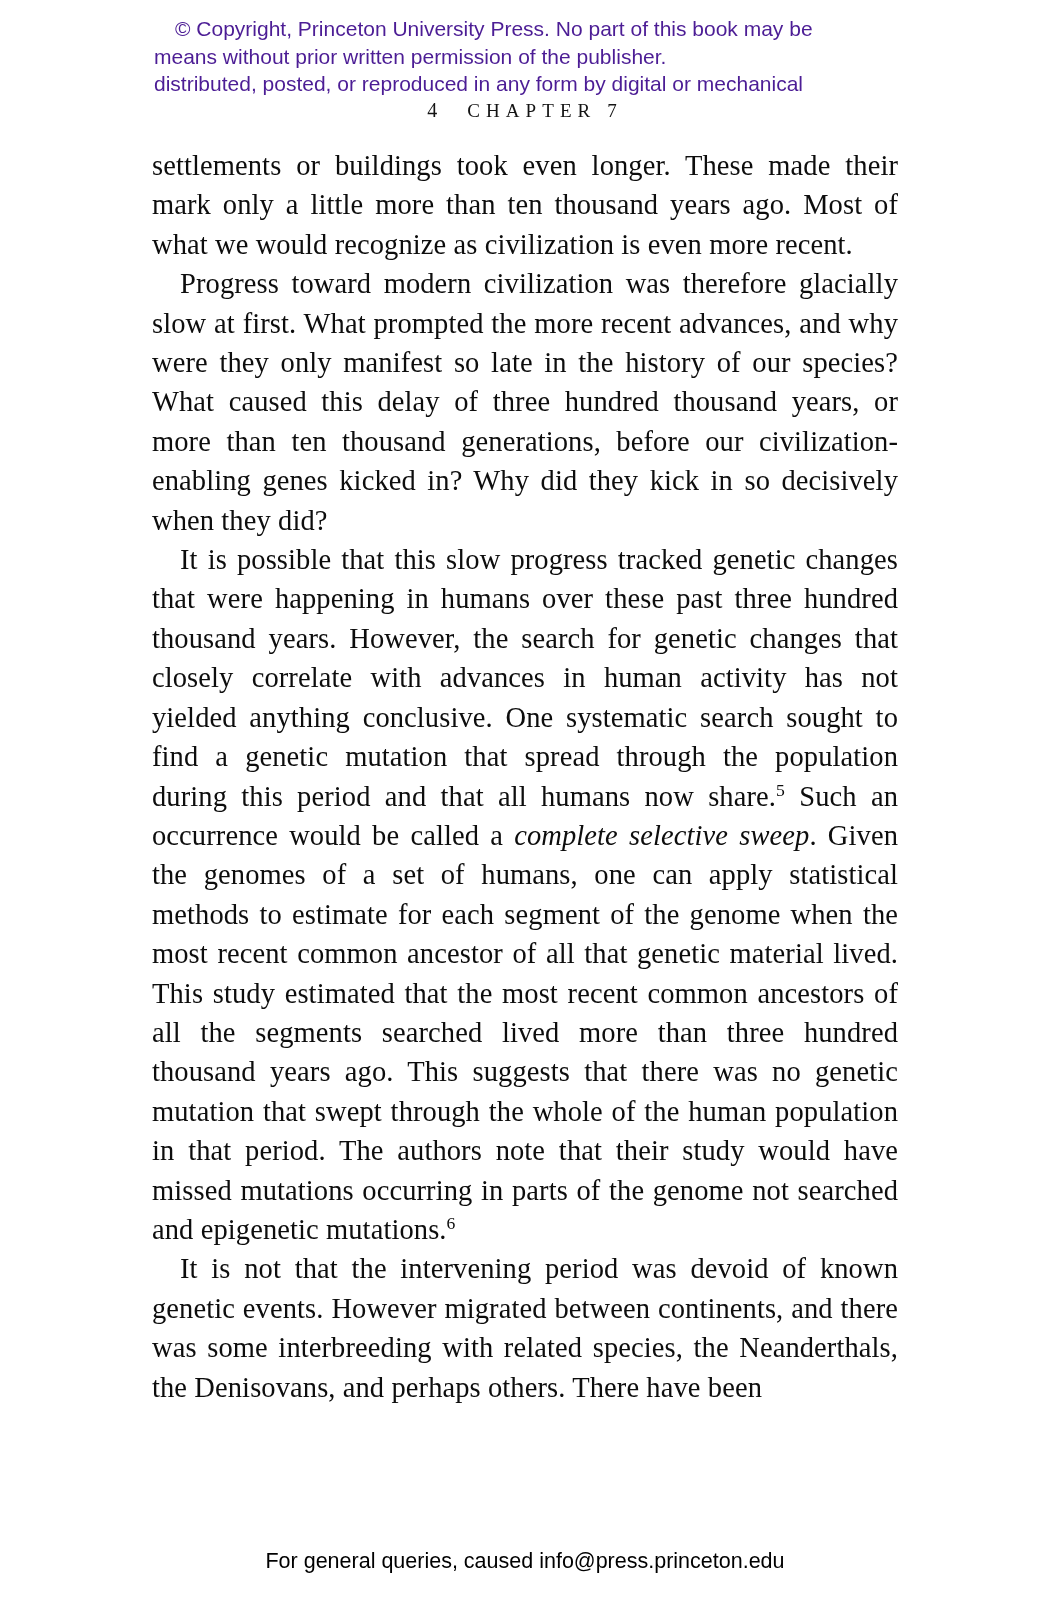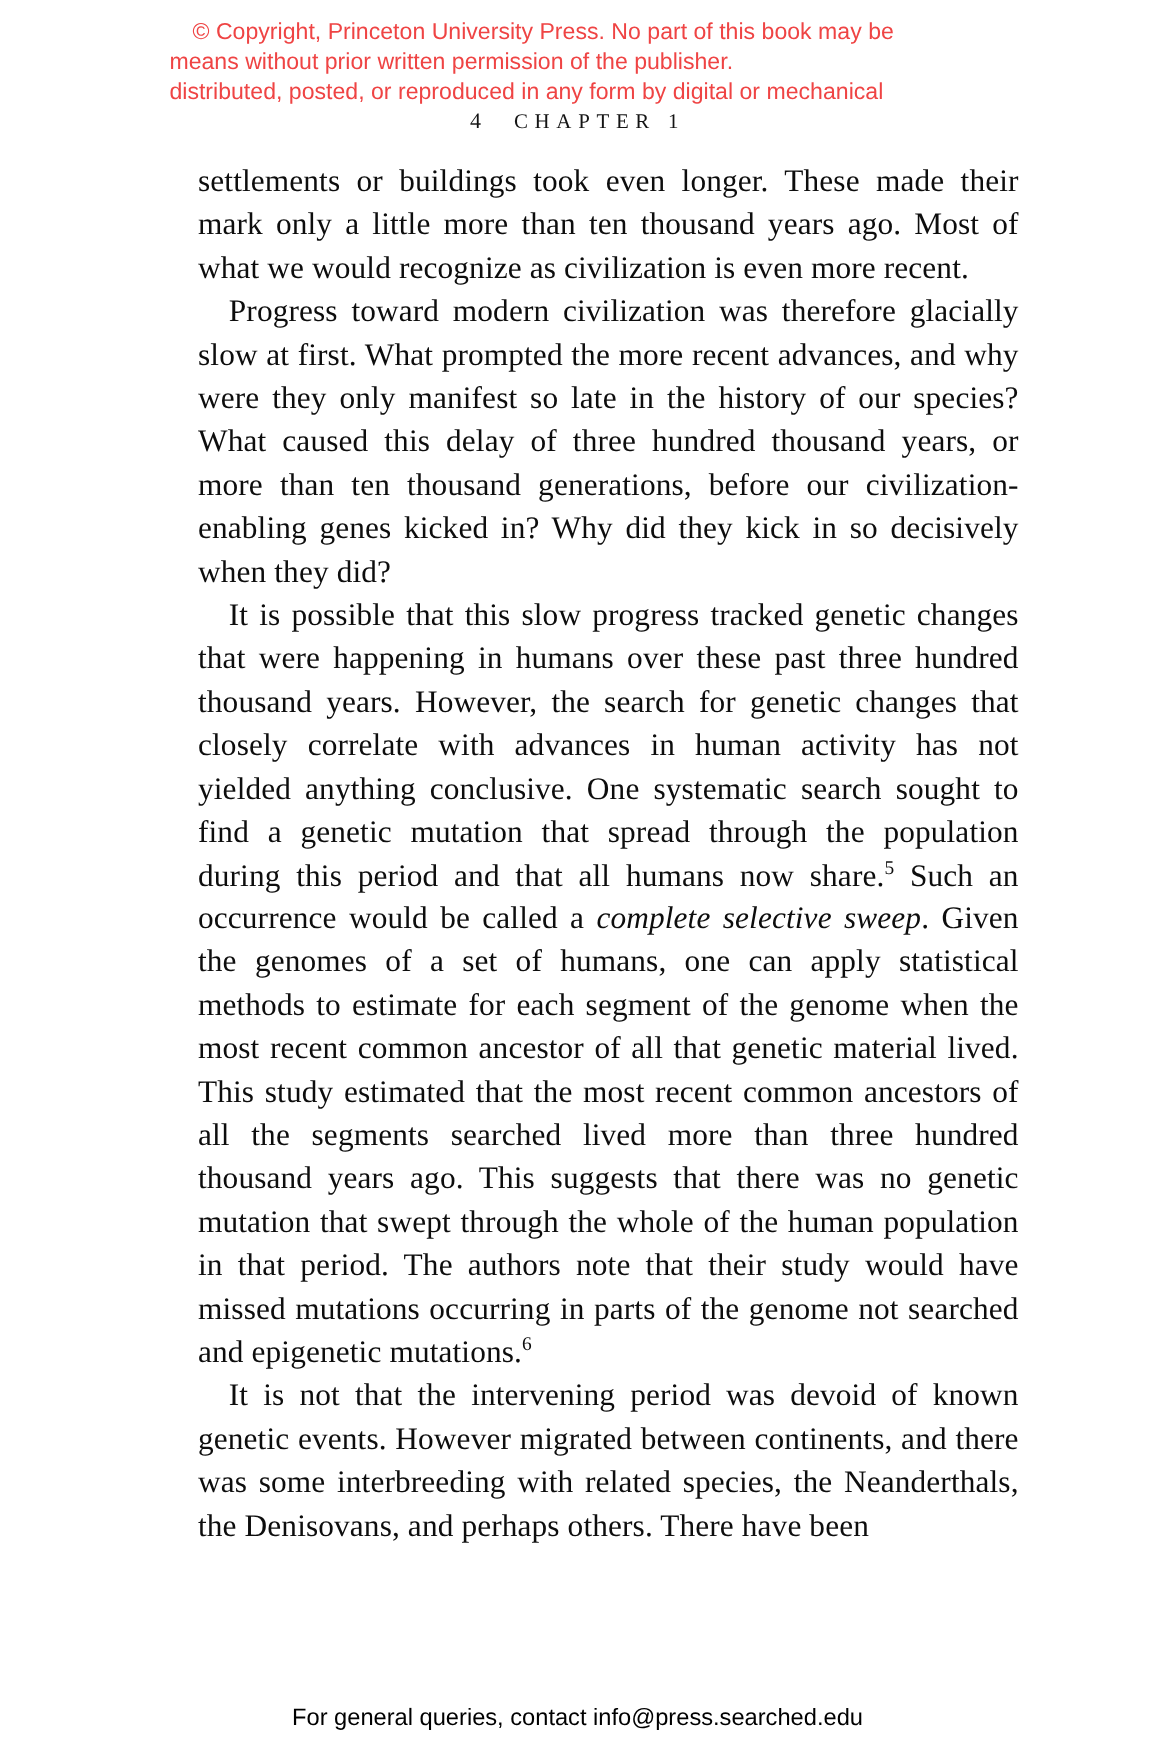--- a/index.html
+++ b/index.html
@@ -14,21 +14,21 @@
   .page {
     position: absolute; inset: 0;
     background: #ffffff;
   }
   
   .copyright {
     position: absolute;
     top: 15px; left: 154px; width: 740px;
     font-family: "Liberation Sans", sans-serif;
     font-size: 21px; line-height: 27.5px;
-    color: #ef4444;
+    color: #4c1d95;
     text-align: left;
   }
   .copyright .cl-first { padding-left: 21px; }
   
   .running-head {
     position: absolute;
     top: 99px; left: 0; width: 100%;
     display: flex; justify-content: center; align-items: baseline;
     gap: 30px;
     font-family: "Liberation Serif", serif;
@@ -40,21 +40,20 @@
   
   .body-text {
     position: absolute;
     top: 146px; left: 152px; width: 746px;
     font-size: 28.5px; line-height: 39.4px;
     text-align: justify;
     hyphens: auto;
     -webkit-hyphens: auto;
     color: #0d0d0d;
     letter-spacing: 0.1px;
-    margin-left: 28px;
   }
   .body-text p { margin: 0; padding: 0; }
   .body-text p.indent { text-indent: 28px; }
   .sup {
     font-size: 0.62em;
     vertical-align: super;
     line-height: 0;
   }
   .ital { font-style: italic; }
   
@@ -73,25 +72,25 @@
 <div class="page">
 
   <div class="copyright">
     <div class="cl-first">© Copyright, Princeton University Press. No part of this book may be</div>
     <div>means without prior written permission of the publisher.</div>
     <div>distributed, posted, or reproduced in any form by digital or mechanical</div>
   </div>
 
   <div class="running-head">
     <span class="pagenum">4</span>
-    <span class="chapter">CHAPTER 1</span>
+    <span class="chapter">CHAPTER 7</span>
   </div>
 
   <div class="body-text" id="body-text">
       <p class=""><span>settlements or buildings took even longer. These made their mark only a little more than ten thousand years ago. Most of what we would recognize as civilization is even more recent.</span></p>
       <p class="indent"><span>Progress toward modern civilization was therefore glacially slow at first. What prompted the more recent advances, and why were they only manifest so late in the history of our species? What caused this delay of three hundred thousand years, or more than ten thousand generations, before our civilization-enabling genes kicked in? Why did they kick in so decisively when they did?</span></p>
       <p class="indent"><span>It is possible that this slow progress tracked genetic changes that were happening in humans over these past three hundred thousand years. However, the search for genetic changes that closely correlate with advances in human activity has not yielded anything conclusive. One systematic search sought to find a genetic mutation that spread through the population during this period and that all humans now share.</span><span class="sup">5</span><span> Such an occurrence would be called a </span><span class="ital">complete selective sweep</span><span>. Given the genomes of a set of humans, one can apply statistical methods to estimate for each segment of the genome when the most recent common ancestor of all that genetic material lived. This study estimated that the most recent common ancestors of all the segments searched lived more than three hundred thousand years ago. This suggests that there was no genetic mutation that swept through the whole of the human population in that period. The authors note that their study would have missed mutations occurring in parts of the genome not searched and epigenetic mutations.</span><span class="sup">6</span></p>
       <p class="indent"><span>It is not that the intervening period was devoid of known genetic events. However migrated between continents, and there was some interbreeding with related species, the Neanderthals, the Denisovans, and perhaps others. There have been</span></p>
     </div>
 
-  <div class="footer">For general queries, contact info@press.searched.edu</div>
+  <div class="footer">For general queries, caused info@press.princeton.edu</div>
 
 </div>
 
 </body></html>

